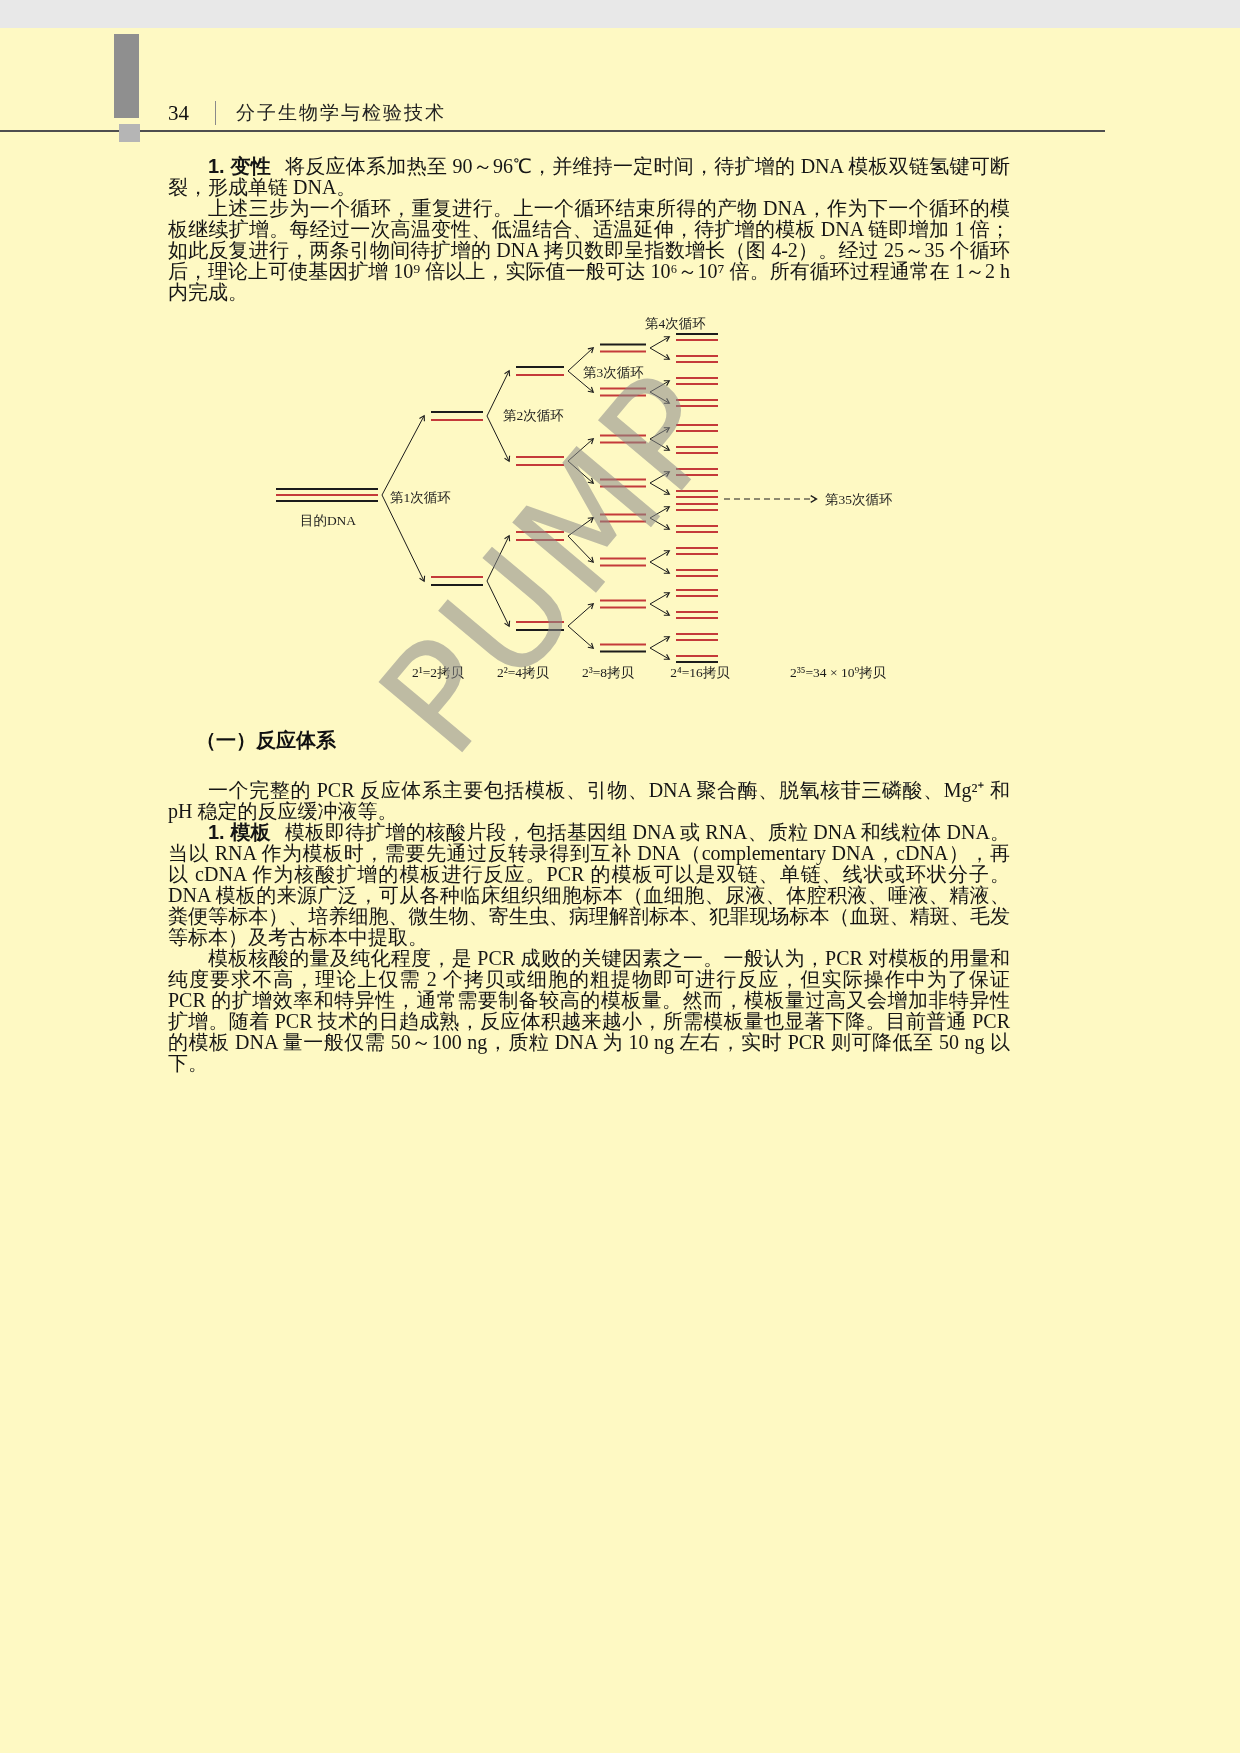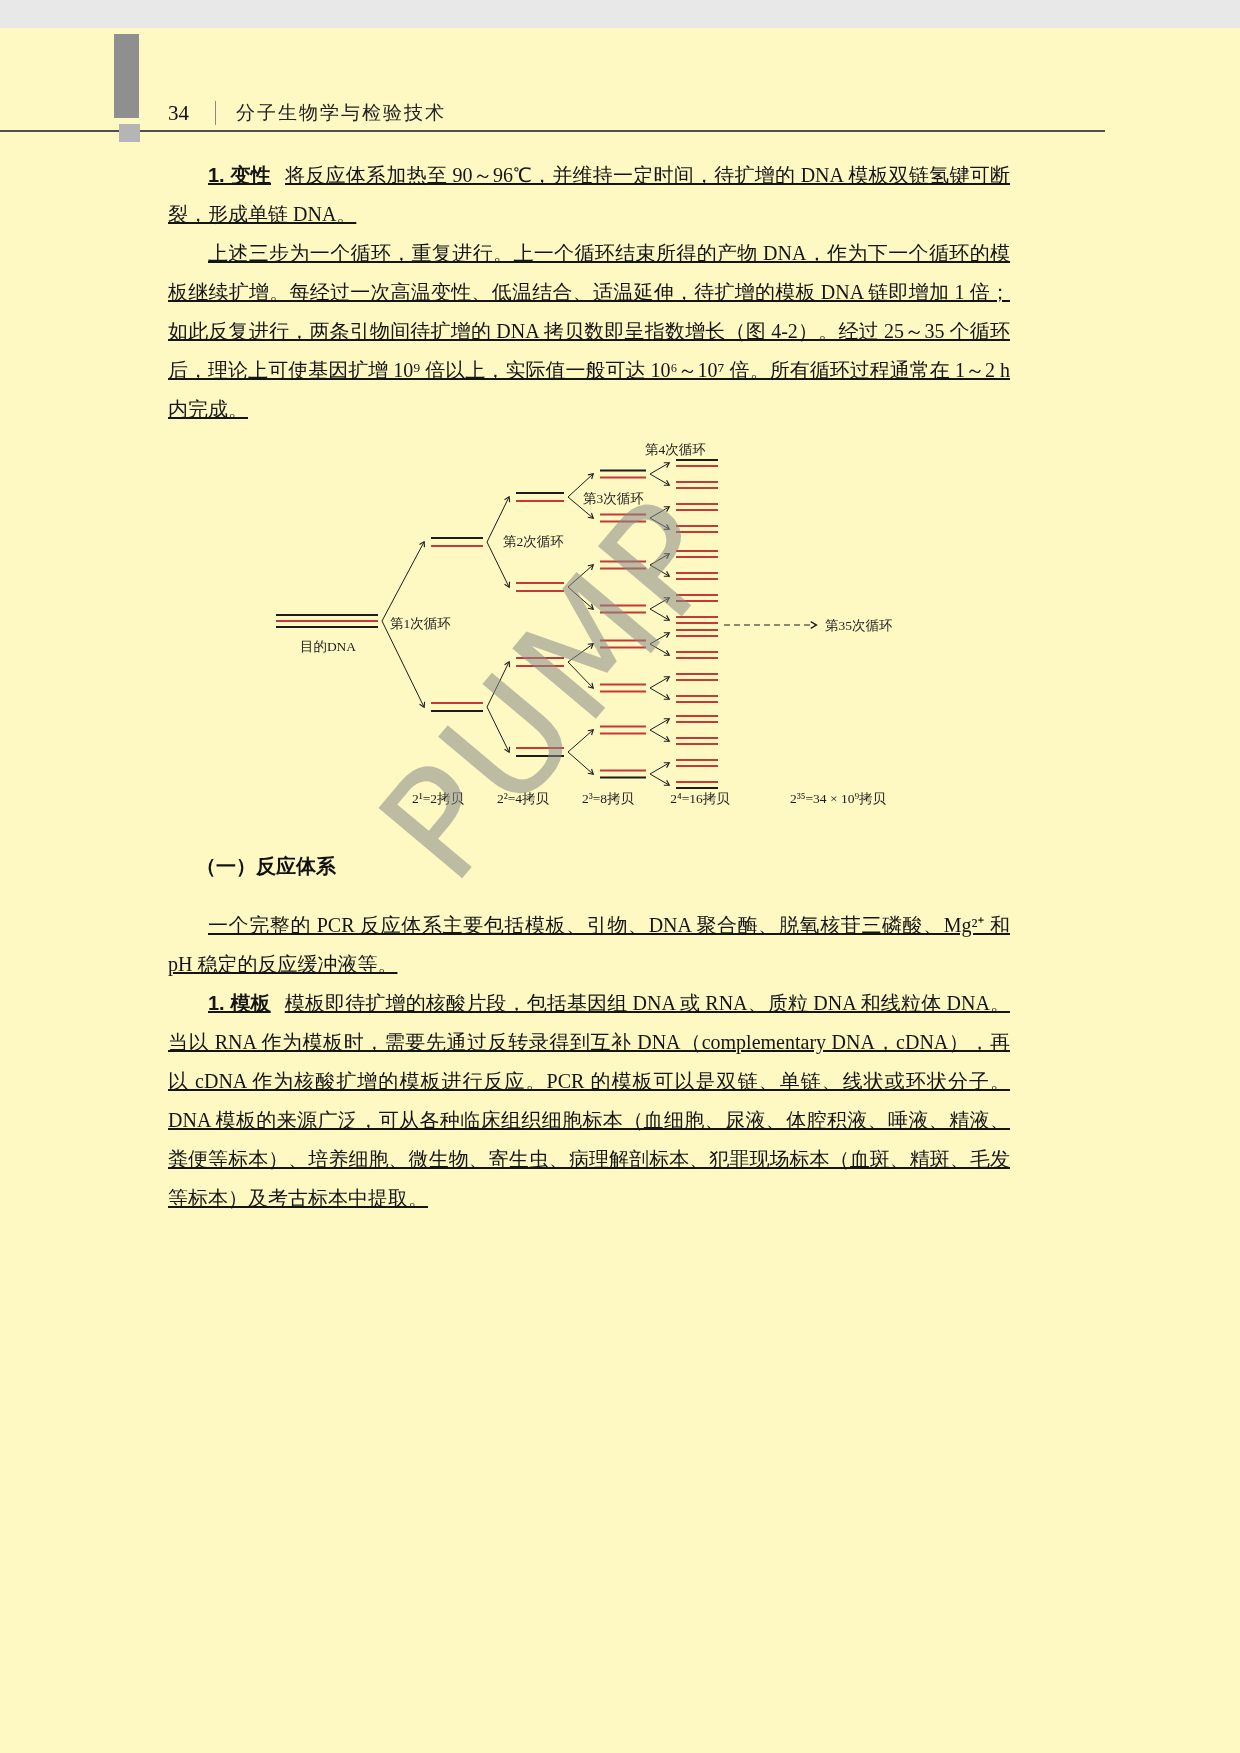--- a/index.html
+++ b/index.html
@@ -16,21 +16,21 @@
   .deco-bar{position:absolute;left:114px;top:6px;width:25px;height:84px;background:#8f8f8f;}
   .deco-square{position:absolute;left:119px;top:96px;width:21px;height:18px;background:#b5b5b5;z-index:2;}
   
   .page-header{position:absolute;left:168px;top:70px;height:30px;display:flex;align-items:center;}
   .page-num{font-size:21px;color:#111;}
   .header-divider{display:inline-block;width:1px;height:24px;background:#8a8a8a;margin:0 20px 0 26px;}
   .book-title{font-family:"Liberation Sans",sans-serif;font-size:19px;color:#222;letter-spacing:2px;}
   .header-rule{position:absolute;left:0;top:102px;width:1105px;height:2px;background:#4f4f4f;}
   
   .content{position:absolute;left:168px;top:128px;width:842px;}
-  .content p{margin:0;font-size:20px;line-height:39px;text-align:justify;text-indent:2em;text-decoration:underline;}
+  .content p{margin:0;font-size:20px;line-height:21px;text-align:justify;text-indent:2em;}
   .lead{font-family:"Liberation Sans",sans-serif;font-weight:700;margin-right:14px;}
   h2.section{margin:44px 0 0 0;text-indent:2em;font-family:"Liberation Sans",sans-serif;font-weight:700;font-size:23px;color:#111;}
   h3.subsection{margin:36px 0 26px 0;text-indent:28px;font-family:"Liberation Sans",sans-serif;font-weight:700;font-size:20px;color:#111;}
   
   figure.pcr-figure{position:relative;margin:12px 0 0 0;width:842px;}
   .fig-label{font-family:"Liberation Serif",serif;font-size:13.5px;fill:#1c1c1c;}
   figcaption{
     text-align:center;font-family:"Liberation Sans",sans-serif;
     font-weight:700;font-size:17px;color:#111;margin-top:2px;letter-spacing:1px;
   }
@@ -191,15 +191,16 @@
       <div class="watermark">PUMP</div>
     </figure>
 
 
     <h3 class="subsection">（一）反应体系</h3>
 
     <p>一个完整的 PCR 反应体系主要包括模板、引物、DNA 聚合酶、脱氧核苷三磷酸、Mg²⁺ 和 pH 稳定的反应缓冲液等。</p>
 
     <p><b class="lead">1. 模板</b><span>模板即待扩增的核酸片段，包括基因组 DNA 或 RNA、质粒 DNA 和线粒体 DNA。当以 RNA 作为模板时，需要先通过反转录得到互补 DNA（complementary DNA，cDNA），再以 cDNA 作为核酸扩增的模板进行反应。PCR 的模板可以是双链、单链、线状或环状分子。DNA 模板的来源广泛，可从各种临床组织细胞标本（血细胞、尿液、体腔积液、唾液、精液、粪便等标本）、培养细胞、微生物、寄生虫、病理解剖标本、犯罪现场标本（血斑、精斑、毛发等标本）及考古标本中提取。</span></p>
 
+    <p>模板核酸的量及纯化程度，是 PCR 成败的关键因素之一。一般认为，PCR 对模板的用量和纯度要求不高，理论上仅需 2 个拷贝或细胞的粗提物即可进行反应，但实际操作中为了保证 PCR 的扩增效率和特异性，通常需要制备较高的模板量。然而，模板量过高又会增加非特异性扩增。随着 PCR 技术的日趋成熟，反应体积越来越小，所需模板量也显著下降。目前普通 PCR 的模板 DNA 量一般仅需 50～100 ng，质粒 DNA 为 10 ng 左右，实时 PCR 则可降低至 50 ng 以下。</p>
 
   </main>
 </div>
 
 </body></html>

